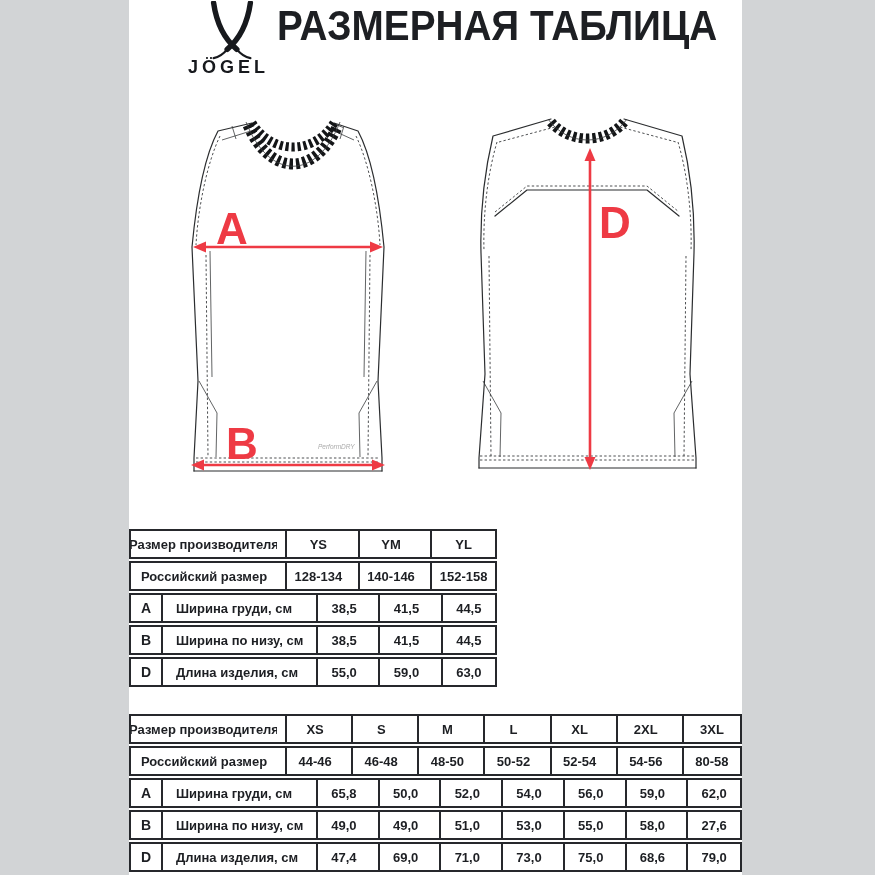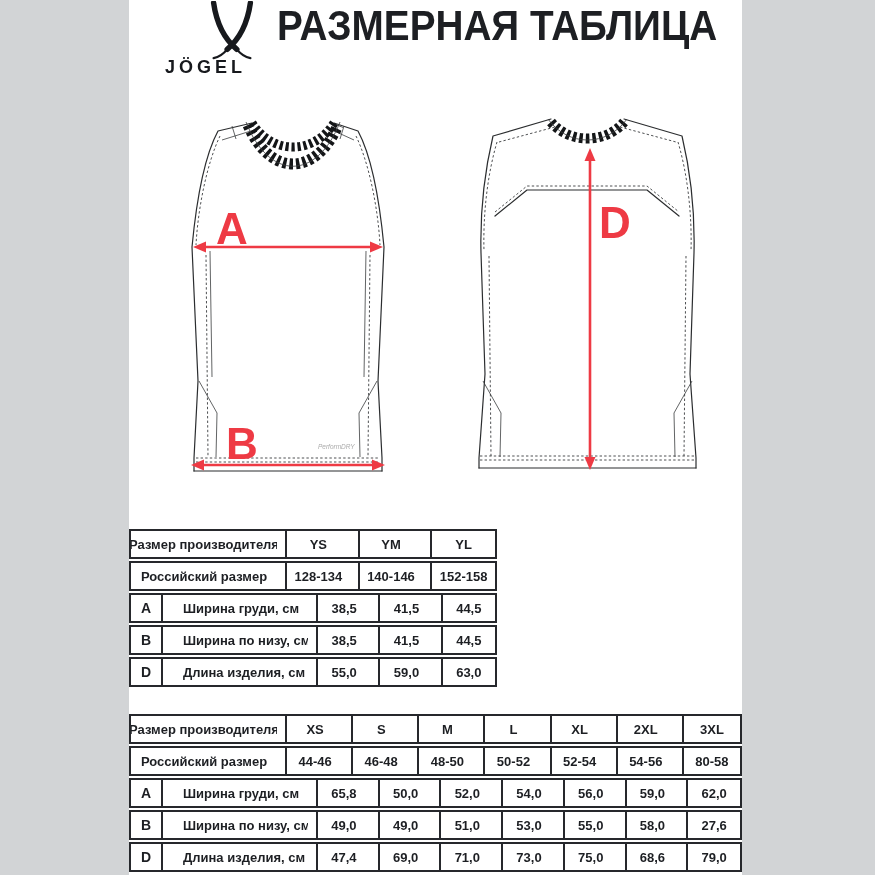--- a/index.html
+++ b/index.html
@@ -2,21 +2,21 @@
 <html><head>
 <meta charset="utf-8">
 <style>
   html,body{margin:0;padding:0;}
   body{font-family:"Liberation Sans", sans-serif; background:#d2d4d6;}
   .stage{position:relative;width:875px;height:875px;background:#d2d4d6;overflow:hidden;}
   .panel{position:absolute;left:129px;top:0;width:613px;height:875px;background:#ffffff;}
 
   
   .logo-mark{position:absolute;left:70px;top:1px;width:66px;height:60px;}
-  .logo-word{position:absolute;left:36px;top:57px;width:104px;text-align:left;
+  .logo-word{position:absolute;left:36px;top:57px;width:104px;text-align:right;
              font-size:18px;font-weight:bold;letter-spacing:4px;color:#17191d;}
   .page-title{position:absolute;left:148px;top:2px;white-space:nowrap;
               font-size:43px;line-height:46px;font-weight:bold;color:#1d1f23;
               transform:scaleX(0.90);transform-origin:left top;}
 
   
   .front-svg{position:absolute;left:61px;top:113px;width:196px;height:365px;}
   .back-svg{position:absolute;left:346px;top:116px;width:225px;height:362px;}
   .outline{fill:none;stroke:#2b2d2f;stroke-width:1.2;stroke-linejoin:round;stroke-linecap:round;}
   .thin{fill:none;stroke:#3a3c3e;stroke-width:0.8;}
@@ -32,21 +32,21 @@
   .t1{top:529px;width:368px;}
   .t2{top:714px;width:613px;}
   .trow{display:flex;height:30px;margin-bottom:2px;border:2px solid #26282c;
         background:#fff;box-sizing:border-box;}
   .cell{display:flex;align-items:center;justify-content:center;box-sizing:border-box;
         border-left:2px solid #26282c;color:#1d1f23;font-weight:bold;font-size:13px;
         overflow:hidden;white-space:nowrap;}
   .cell:first-child{border-left:none;}
   .cell.label{width:146px;flex:none;}
   .cell.letter{width:30px;flex:none;font-size:14px;}
-  .cell.desc{width:147px;flex:none;justify-content:flex-start;padding-left:20px;}
+  .cell.desc{width:147px;flex:none;justify-content:flex-start;padding-left:13px;}
   .cell.val{flex:1;margin-left:8px;}
 </style>
 </head>
 <body>
 
 <div class="stage">
   <div class="panel">
 
     <svg class="logo-mark" viewBox="0 0 64 62">
       <g fill="none" stroke="#17191d" stroke-linecap="round">

